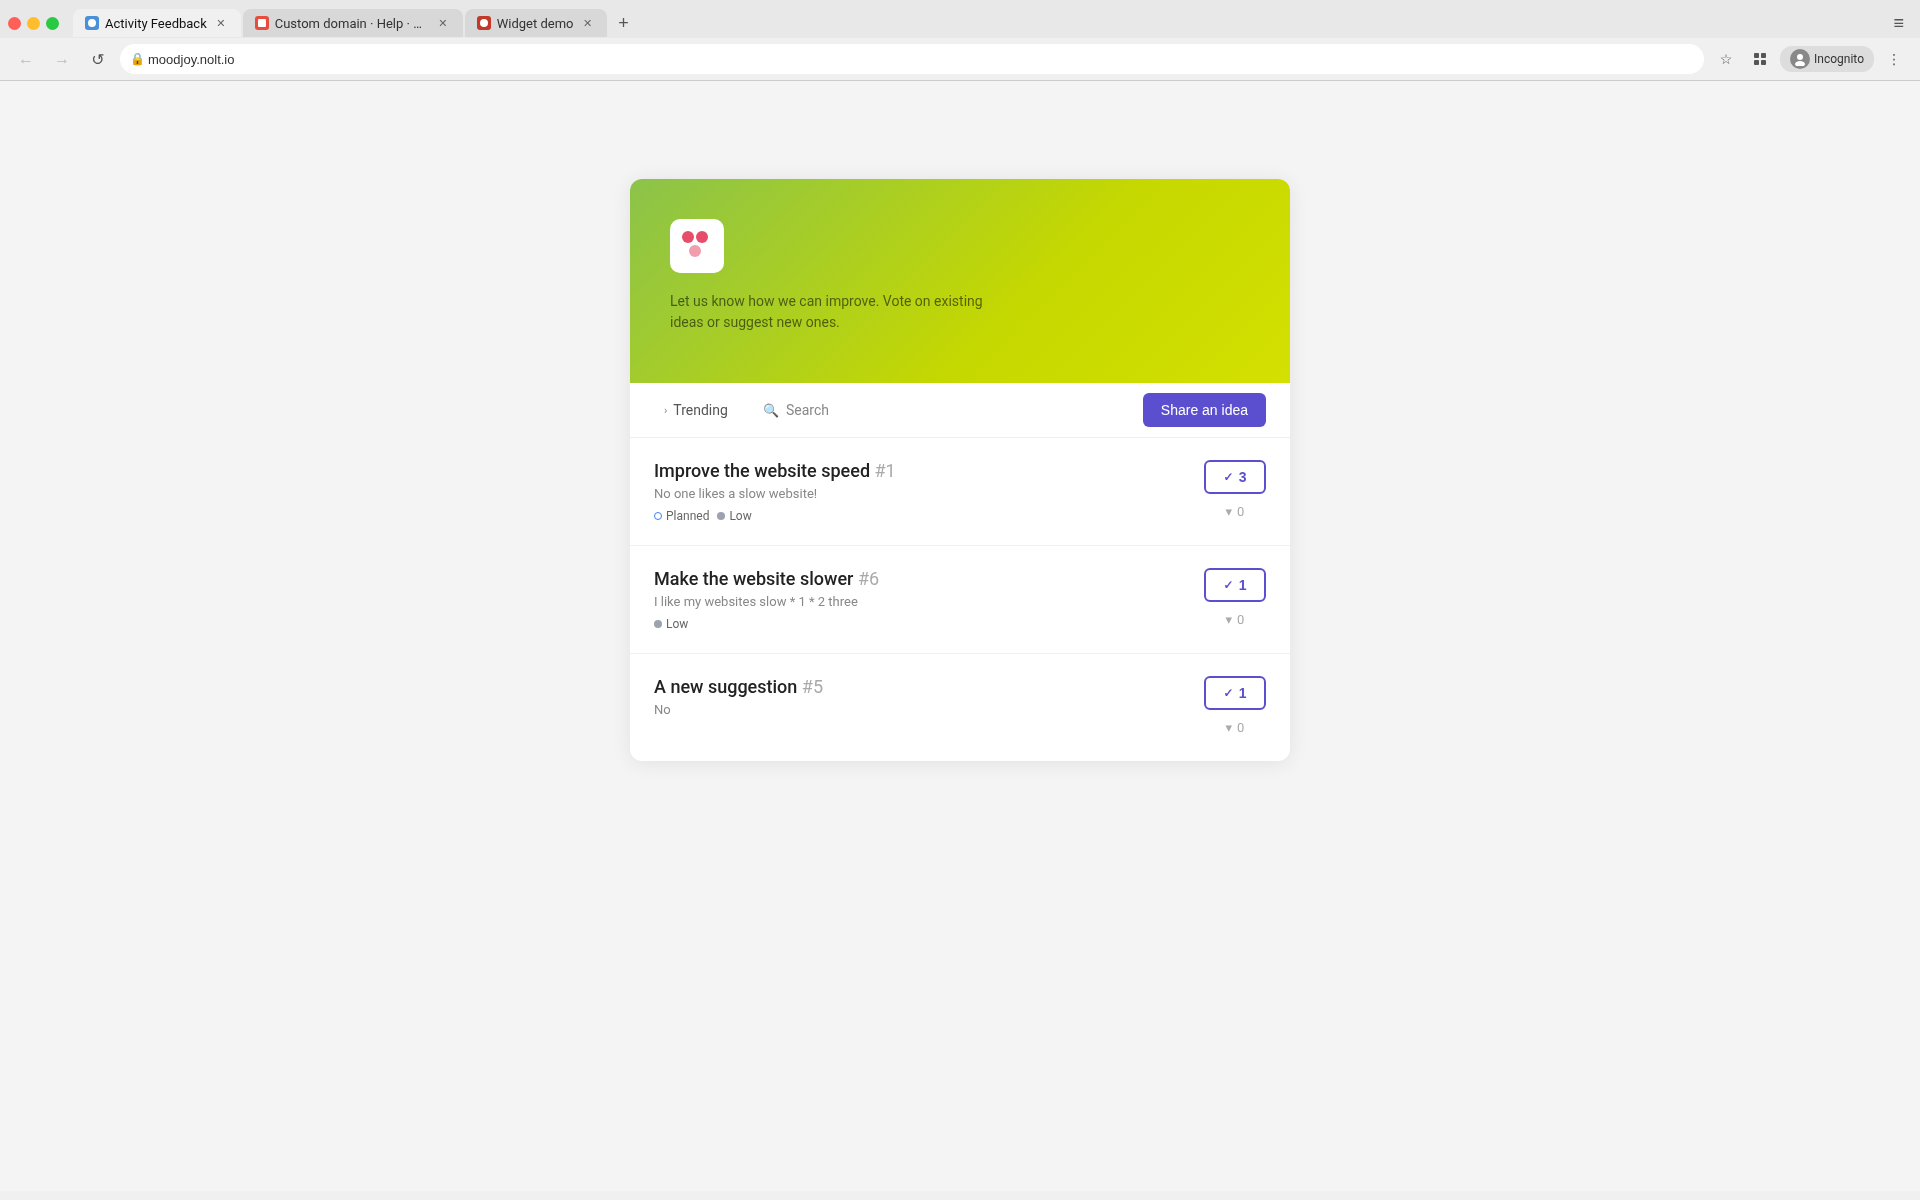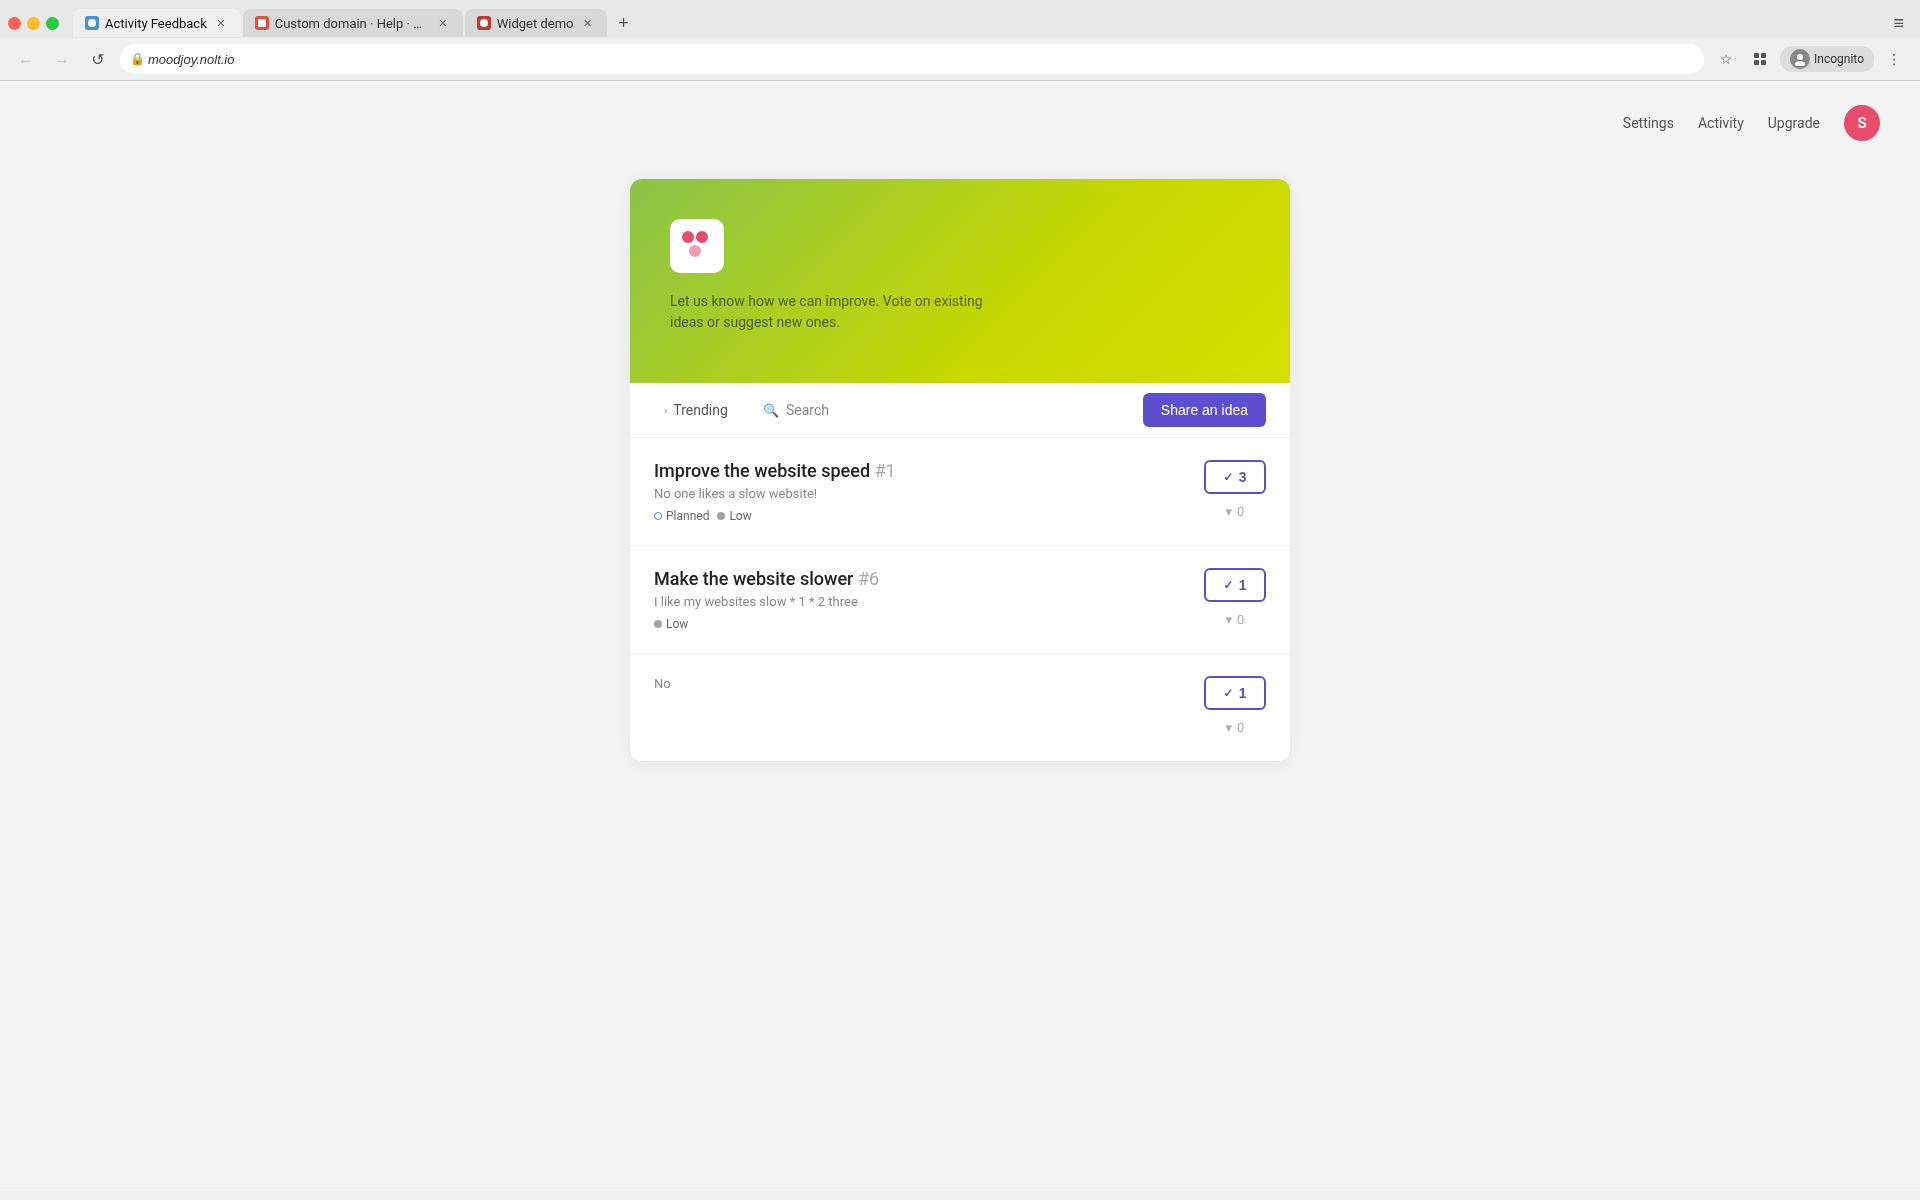--- a/index.html
+++ b/index.html
@@ -139,21 +139,20 @@
     .url-input {
       width: 100%;
       height: 30px;
       border-radius: 15px;
       border: none;
       background: #fff;
       padding: 0 12px 0 28px;
       font-size: 13px;
       color: #333;
       outline: none;
-      font-style: italic;
     }
     .browser-actions {
       display: flex;
       align-items: center;
       gap: 6px;
     }
     .browser-action-btn {
       width: 28px;
       height: 28px;
       border-radius: 50%;
@@ -461,26 +460,20 @@
         </div>
         <span>Incognito</span>
       </div>
       <button class="browser-action-btn">⋮</button>
     </div>
   </div>
 </div>
 
 <div class="page-content">
 
-  <div class="top-nav">
-    <a class="top-nav-link">Settings</a>
-    <a class="top-nav-link">Activity</a>
-    <a class="top-nav-link">Upgrade</a>
-    <div class="avatar">S</div>
-  </div>
 
   <div class="main-card">
 
     <div class="hero-banner">
       <div class="logo-box">
         <div style="width:30px;height:30px;position:relative;">
 
           <div style="position:absolute;top:0;left:0;width:12px;height:12px;border-radius:50%;background:#e74c6b;"></div>
           <div style="position:absolute;top:0;left:14px;width:12px;height:12px;border-radius:50%;background:#e74c6b;"></div>
 
@@ -556,20 +549,24 @@
           </button>
           <div class="vote-down">
             <span>▾</span>
             <span>0</span>
           </div>
         </div>
       </div>
 
       <div class="idea-item">
         <div class="idea-content">
+          <div class="idea-title">
+            <span>A new suggestion</span>
+            <span class="idea-number">#5</span>
+          </div>
           <div class="idea-description">No</div>
           <div class="idea-tags"></div>
         </div>
         <div class="vote-widget">
           <button class="vote-up-btn">
             <span style="color:#5b4fcf;font-size:12px;">✓</span>
             <span>1</span>
           </button>
           <div class="vote-down">
             <span>▾</span>

